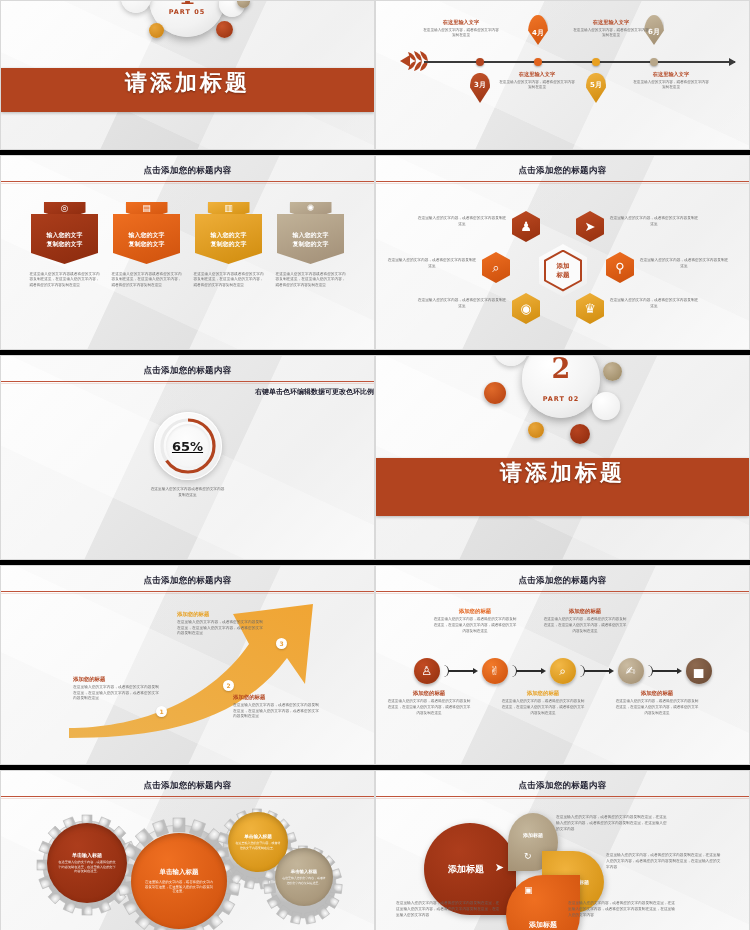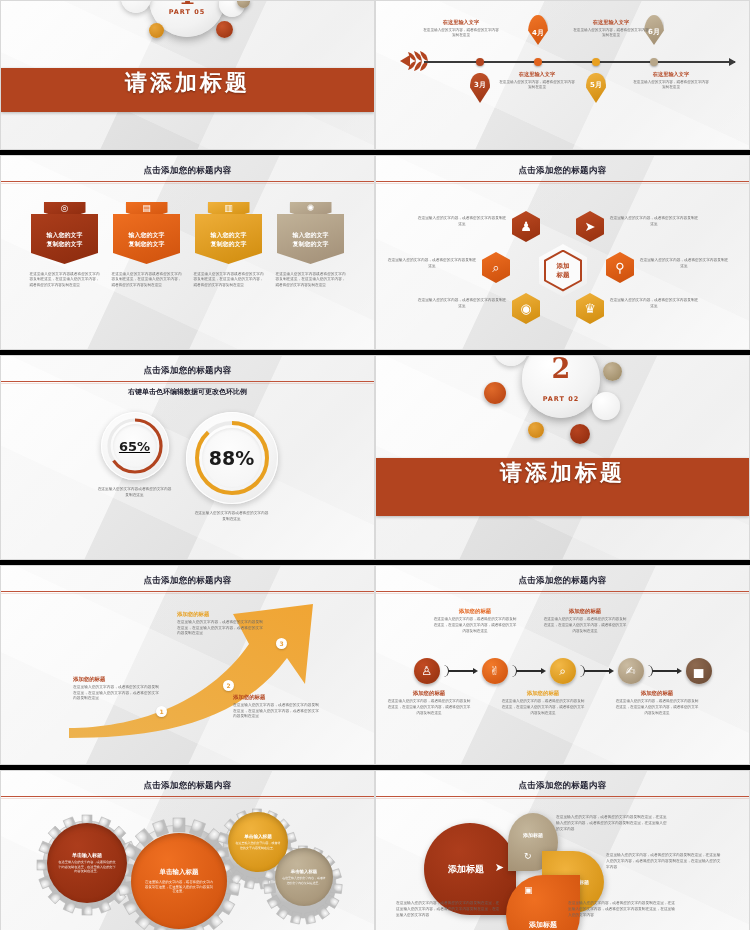--- a/index.html
+++ b/index.html
@@ -166,21 +166,21 @@
     display:flex; align-items:center; justify-content:center; position:relative;
   }
   .dplate .hole{
     border-radius:50%;
     background:radial-gradient(circle at 45% 35%,#fdfdfd,#f3f3f3);
     display:flex; align-items:center; justify-content:center;
     box-shadow:inset 0 1px 3px rgba(0,0,0,.08);
   }
   .dplate .pct{ font-weight:bold; color:#1b1b1b; }
   .dcap{ margin-top:7px; color:#666; font-size:3.7px; line-height:1.55; text-align:center; width:74px; }
-  .subttl{ position:absolute; left:0; right:0; top:31px; text-align:center; font-size:7px; font-weight:bold; color:#1d1d2e; }
+  .subttl{ position:absolute; left:0; right:0; top:31px; text-align:right; font-size:7px; font-weight:bold; color:#1d1d2e; }
 
   
   .arrowbox{ position:absolute; inset:0; }
   .anode{
     position:absolute; width:11px; height:11px; border-radius:50%;
     background:#fff; color:#e9a13b; font-size:6px; font-weight:bold;
     display:flex; align-items:center; justify-content:center;
     box-shadow:0 1px 2px rgba(0,0,0,.2);
   }
   .ablk{ position:absolute; width:86px; }
@@ -414,32 +414,20 @@
             <circle cx="34" cy="34" r="26" fill="none" stroke="#ebebeb" stroke-width="3.2"></circle>
             <circle cx="34" cy="34" r="26" fill="none" stroke="#b2441f" stroke-width="3.2" stroke-dasharray="106.2 163.4" stroke-linecap="butt" transform="rotate(-90 34 34)"></circle>
           </svg>
           <div class="hole" style="width:44px;height:44px;text-decoration:underline;">
             <span class="pct" style="font-size:13px;">65%</span>
           </div>
         </div>
         <div class="dcap">在这里输入您的文字内容或者将您的文字内容复制在这里</div>
       </div>
 
-      <div class="dcol">
-        <div class="dplate" style="width:92px;height:92px;">
-          <svg width="92" height="92" viewBox="0 0 92 92" style="position:absolute;left:0;top:0;">
-            <circle cx="46" cy="46" r="35" fill="none" stroke="#ebebeb" stroke-width="4"></circle>
-            <circle cx="46" cy="46" r="35" fill="none" stroke="#e8a020" stroke-width="4" stroke-dasharray="193.5 26.4" stroke-linecap="butt" transform="rotate(-90 46 46)"></circle>
-          </svg>
-          <div class="hole" style="width:60px;height:60px;">
-            <span class="pct" style="font-size:19px;">88%</span>
-          </div>
-        </div>
-        <div class="dcap">在这里输入您的文字内容或者将您的文字内容复制在这里</div>
-      </div>
 
 
     </div>
   </div>
 
   <div class="slide sec">
     <div class="top" style="height:50%;">
       <div class="bigdisc" style="left:146px; top:-16px; width:78px; height:78px;">
         <div class="num" style="font-size:27px;line-height:26px;">2</div>
         <div class="pt" style="font-size:6.5px;margin-top:13px;">PART 02</div>

